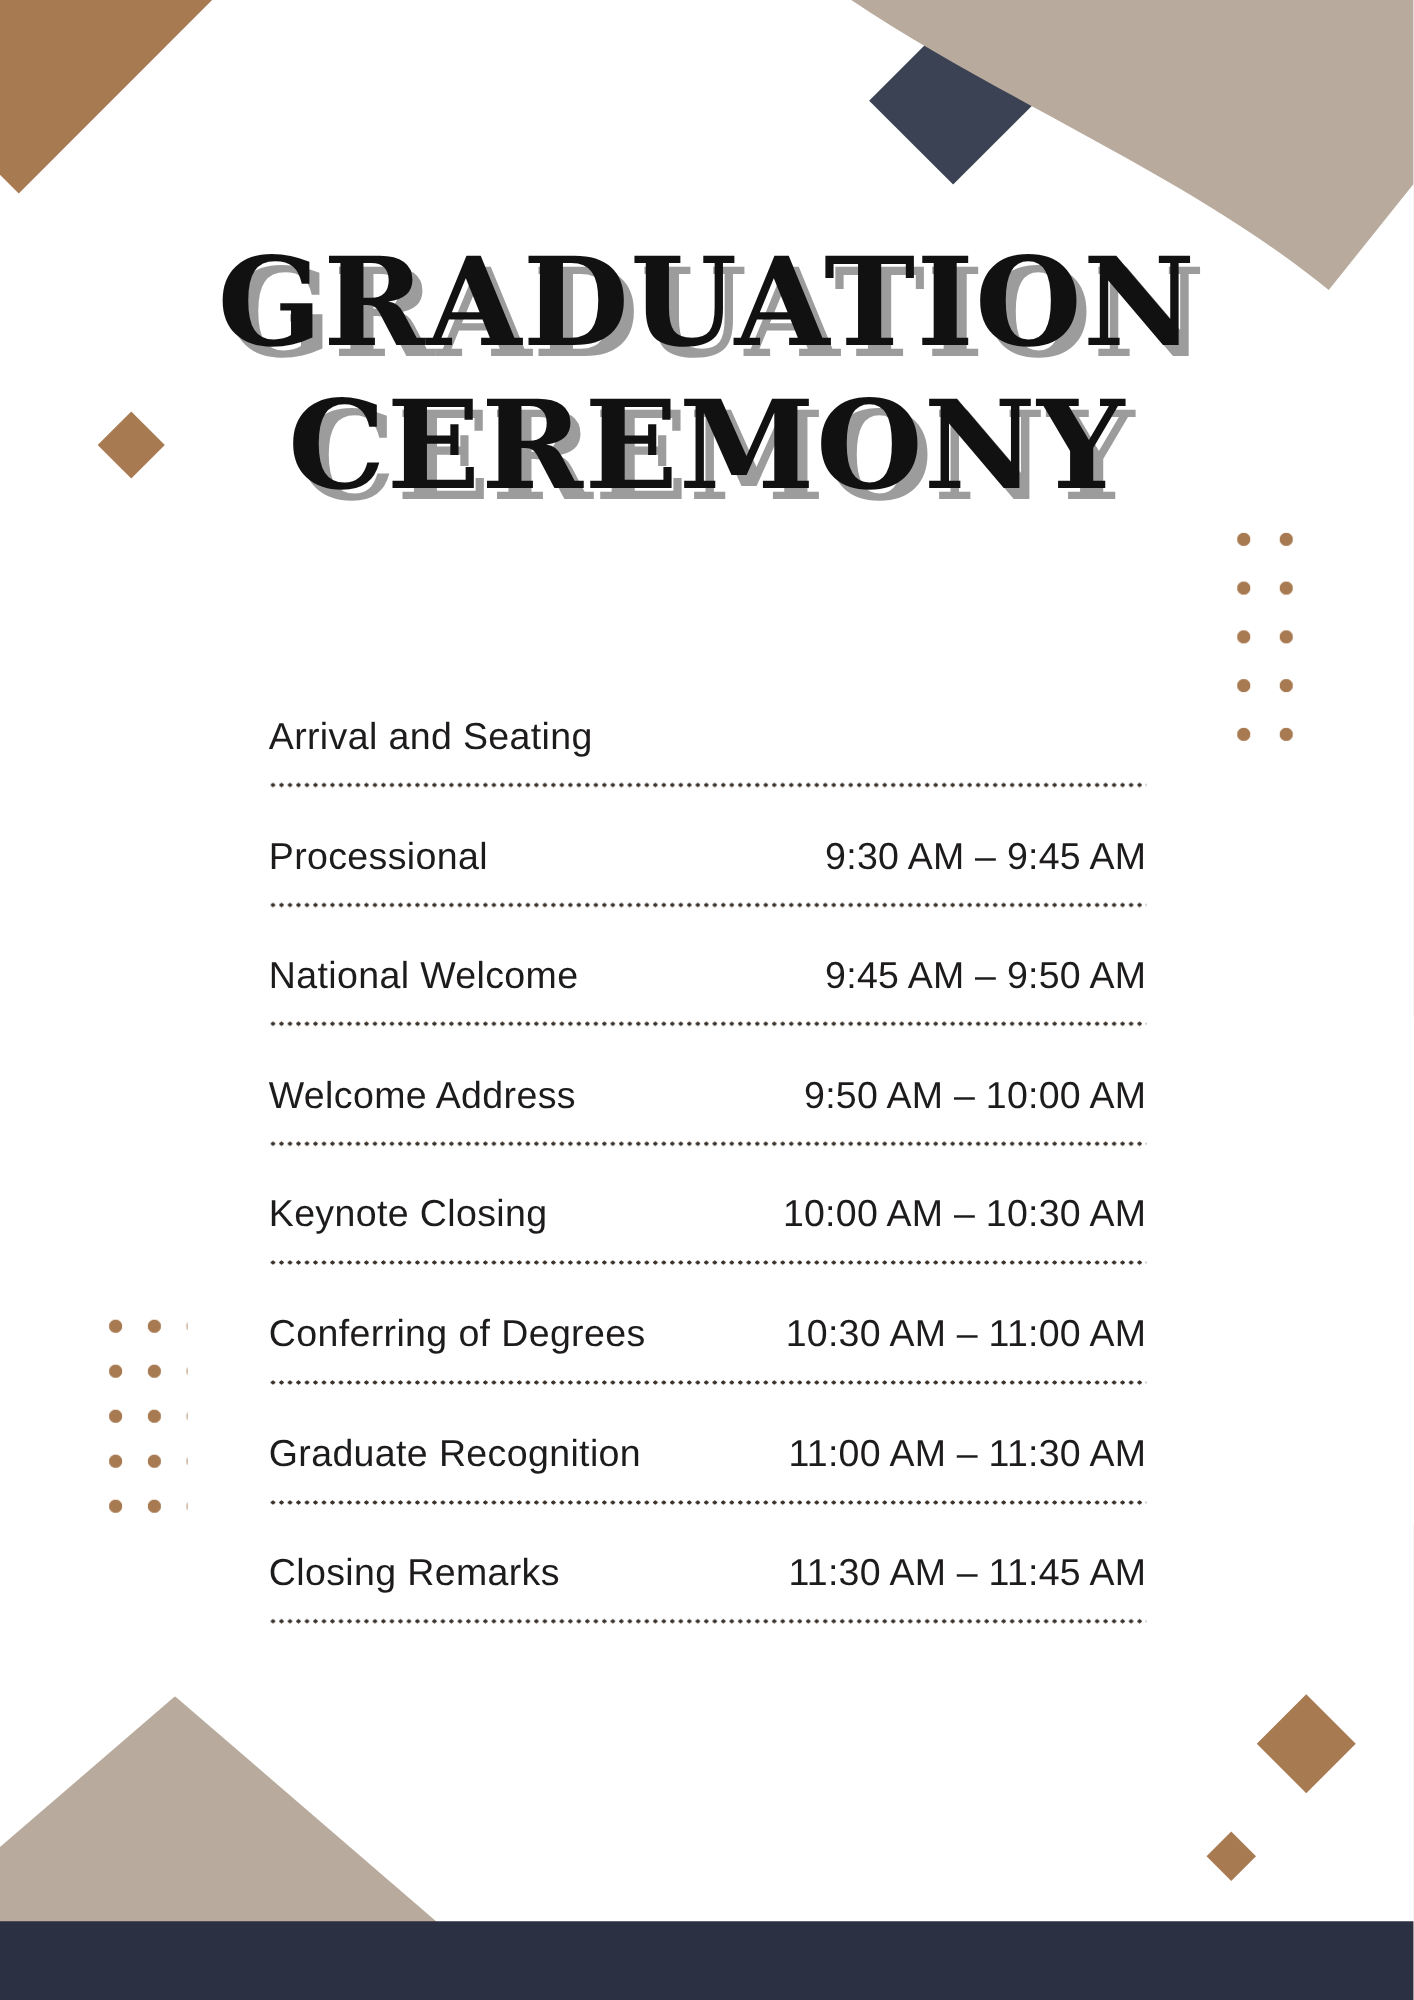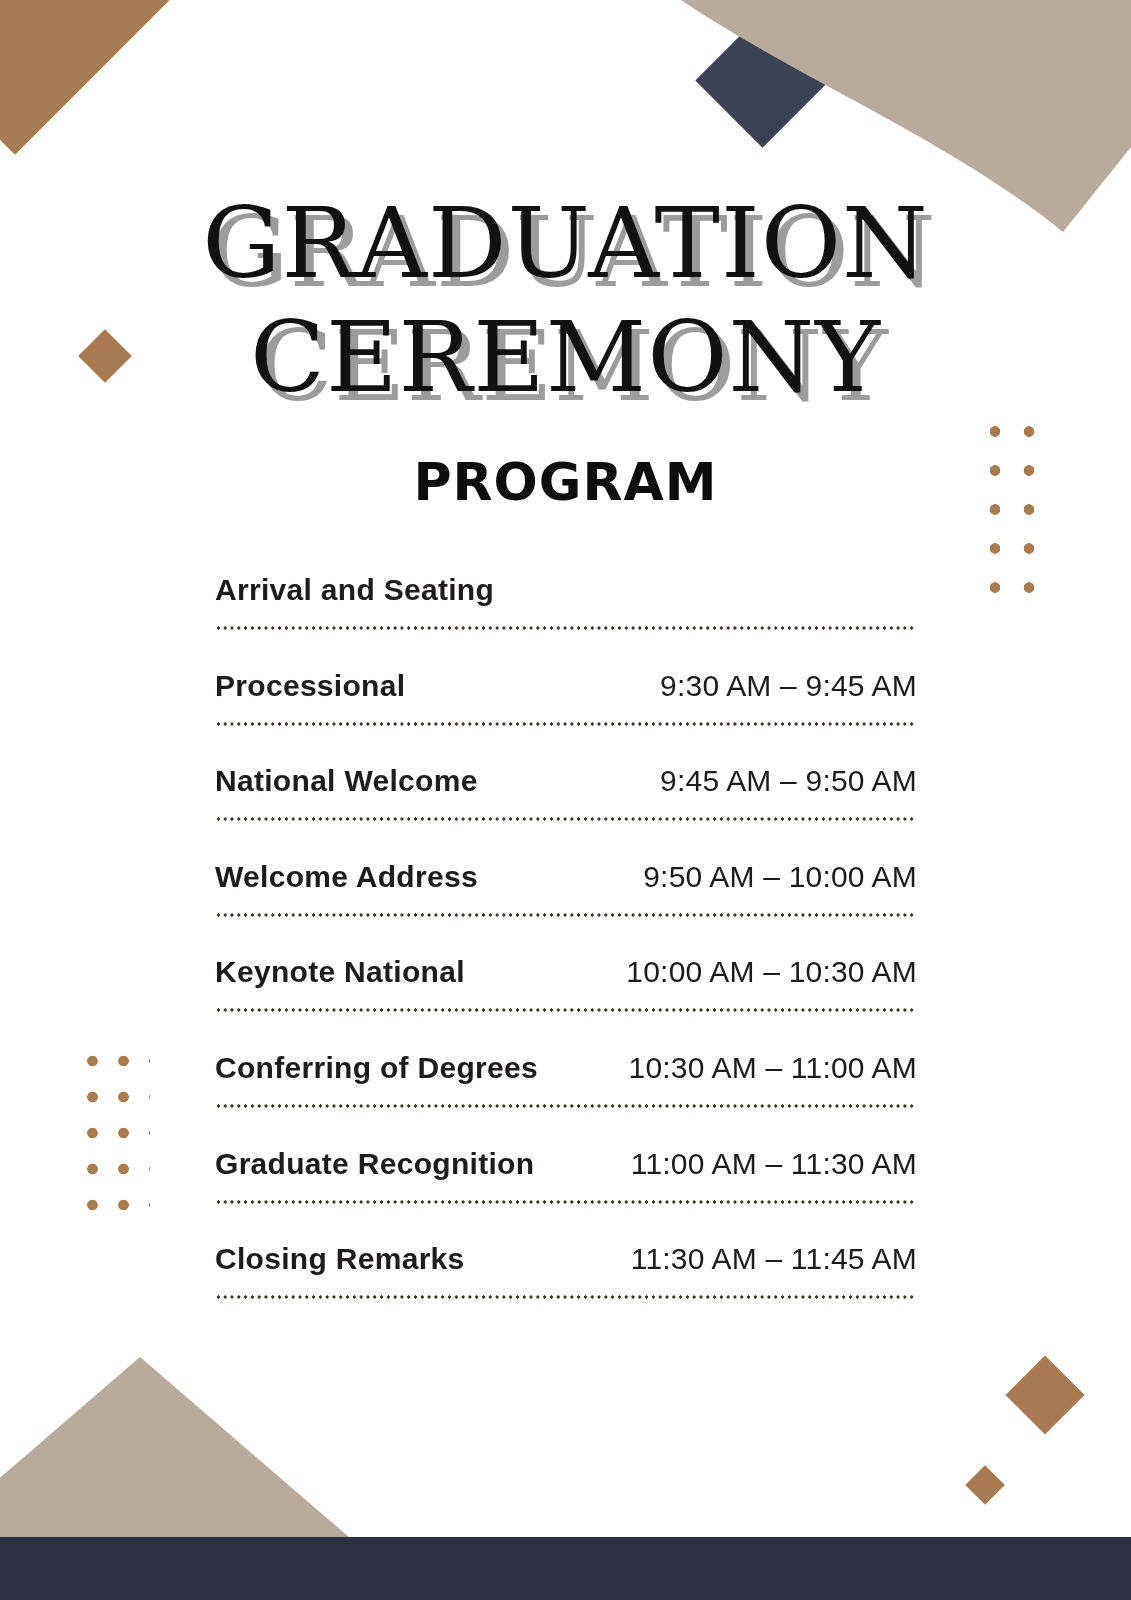--- a/index.html
+++ b/index.html
@@ -39,21 +39,21 @@
   #dot-grid-left{
     left:77px;top:1043px;width:73px;height:191px;
     background-image:radial-gradient(circle,var(--brown,#a87a52) 5px,transparent 5.6px);
     background-size:31px 36px;background-position:0 0;
   }
   
   #title{
     position:absolute;left:0;top:186px;width:1131px;
     text-align:center;
     font-family:"DejaVu Serif","Liberation Serif",serif;
-    font-weight:normal;
+    font-weight:bold;
     font-size:98px;line-height:114px;
     letter-spacing:1px;
     color:var(--title,#111111);
     text-shadow:8px 9px 0 var(--title-shadow,#9c9c9c);
   }
   #subtitle{
     position:absolute;left:0;top:456px;width:1131px;
     text-align:center;
     font-family:"DejaVu Sans","Liberation Sans",sans-serif;
     font-weight:800;
@@ -63,21 +63,21 @@
   }
   
   #schedule{position:absolute;left:215px;top:556px;width:702px;}
   .row{position:relative;height:95.6px;}
   .row-line{
     display:flex;justify-content:space-between;align-items:baseline;
     padding-top:14px;
     font-size:30px;line-height:40px;
     color:var(--text,#1d1b1c);
   }
-  .event-name{letter-spacing:0.3px;font-weight:bold;}
+  .event-name{letter-spacing:0.3px;}
   .event-time{letter-spacing:0.2px;}
   .sep{
     position:absolute;left:0;right:0;top:70px;height:4px;
     background-image:radial-gradient(circle,var(--separator-dot,#3c332c) 1.5px,transparent 1.8px);
     background-size:6.8px 4px;
     background-repeat:repeat-x;
     background-position:0 50%;
   }
 </style>
 </head>
@@ -98,21 +98,20 @@
 
   <div id="bl-triangle"></div>
   <div id="br-big-diamond" class="diamond brown"></div>
   <div id="br-small-diamond" class="diamond brown"></div>
   <div id="footer-bar"></div>
 
   <div id="title">
     <div>GRADUATION</div>
     <div>CEREMONY</div>
   </div>
-  <div id="subtitle">PROGRAM</div>
 
   <div id="schedule">
 
     <div class="row">
       <div class="row-line">
         <span class="event-name">Arrival and Seating</span>
       </div>
       <div class="sep"></div>
     </div>
 
@@ -135,21 +134,21 @@
     <div class="row">
       <div class="row-line">
         <span class="event-name">Welcome Address</span>
         <span class="event-time">9:50 AM – 10:00 AM</span>
       </div>
       <div class="sep"></div>
     </div>
 
     <div class="row">
       <div class="row-line">
-        <span class="event-name">Keynote National</span>
+        <span class="event-name">Keynote Closing</span>
         <span class="event-time">10:00 AM – 10:30 AM</span>
       </div>
       <div class="sep"></div>
     </div>
 
     <div class="row">
       <div class="row-line">
         <span class="event-name">Conferring of Degrees</span>
         <span class="event-time">10:30 AM – 11:00 AM</span>
       </div>

